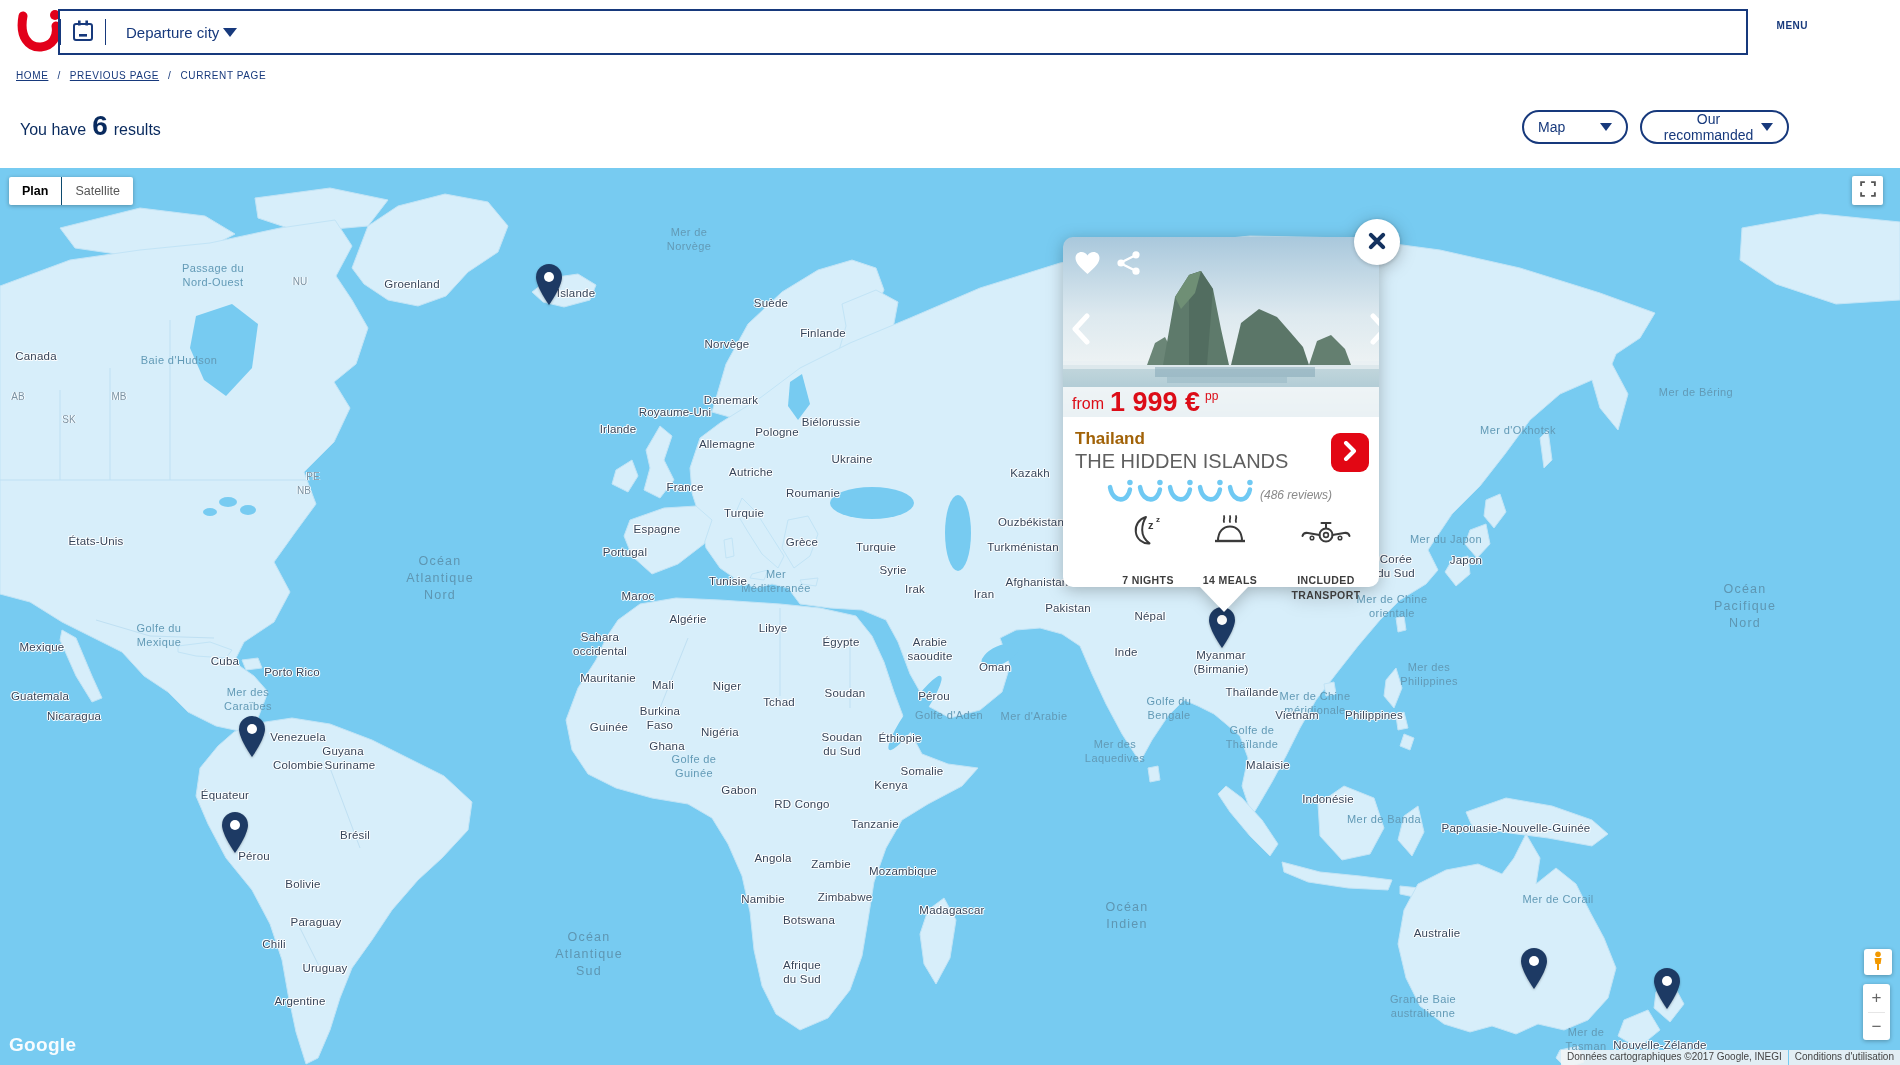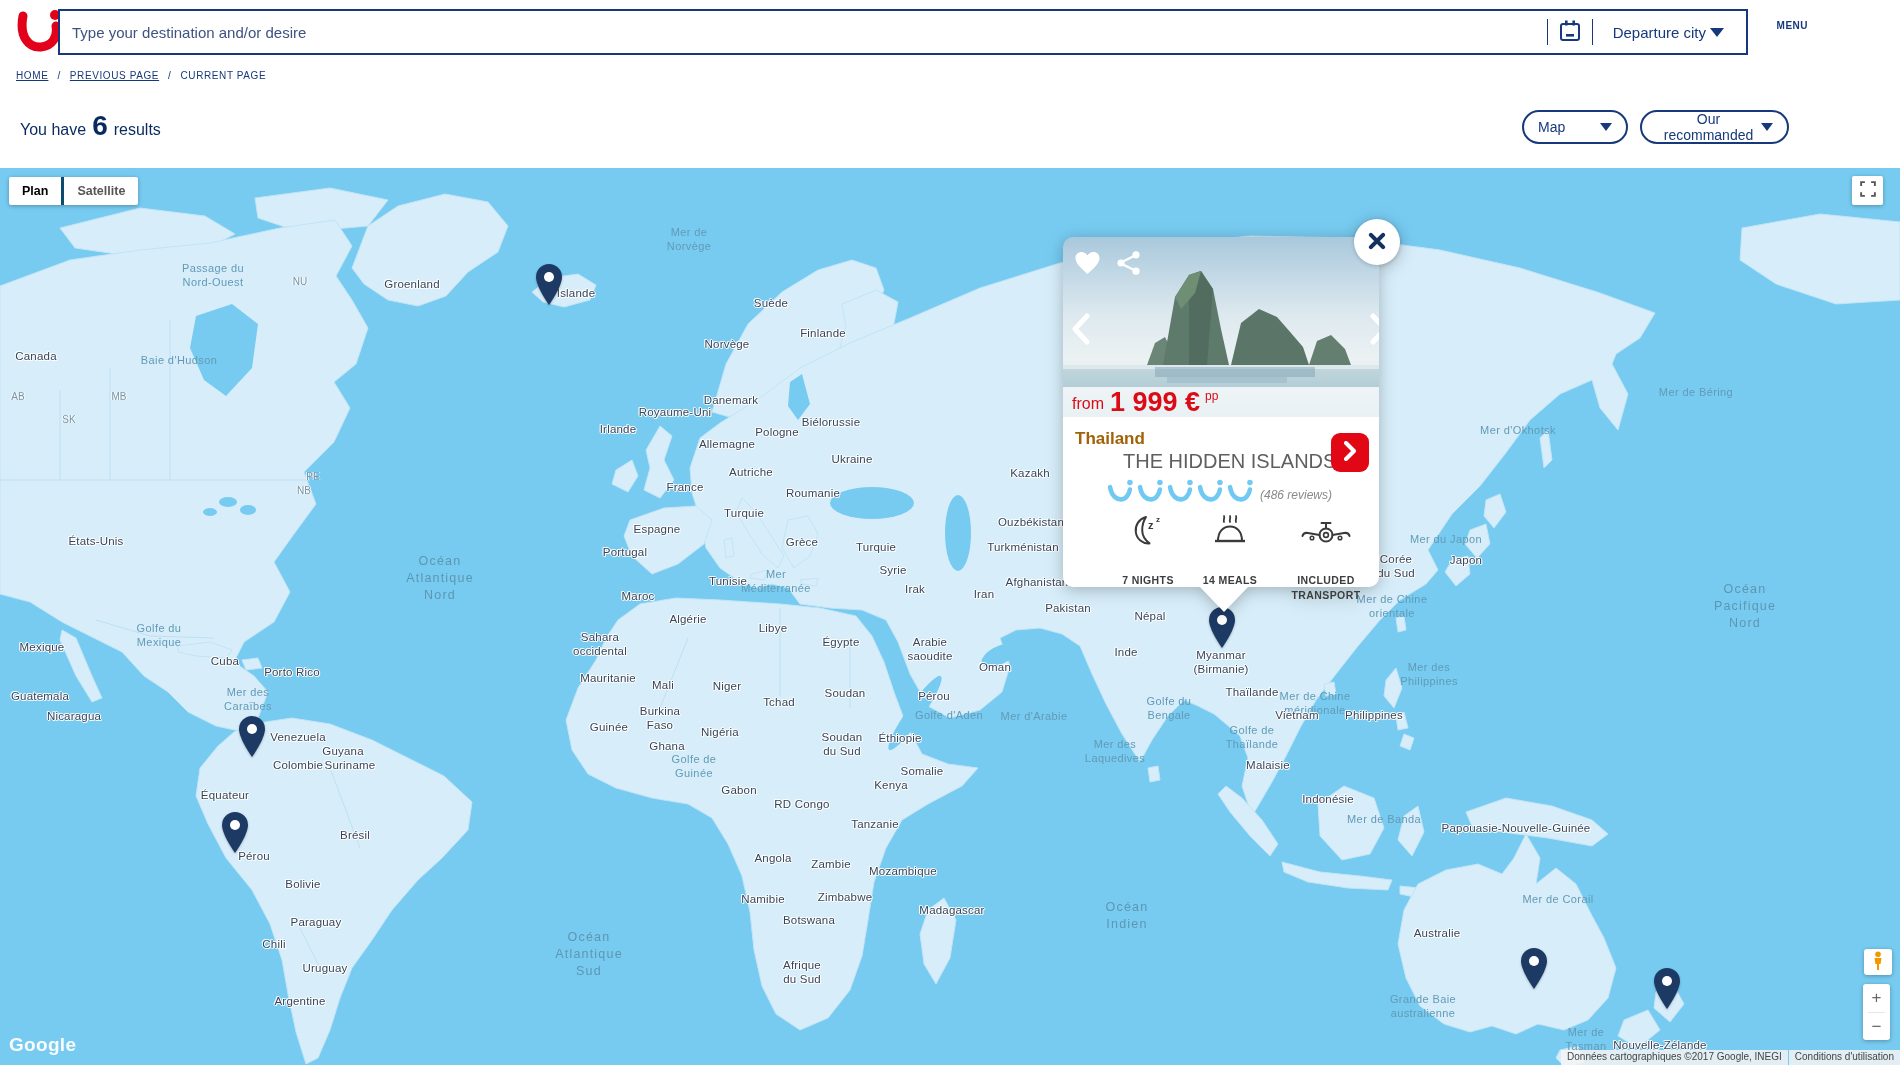--- a/index.html
+++ b/index.html
@@ -68,21 +68,21 @@
 
   .pin { position:absolute; transform:translate(-50%,-100%); z-index:6; cursor:pointer;
     filter:drop-shadow(0 1px 1px rgba(0,0,0,.25)); }
 
   
   .plan-ctl { position:absolute; left:9px; top:9px; height:28px; background:#fff; display:flex;
     align-items:stretch; border-radius:2px; box-shadow:0 1px 4px rgba(0,0,0,.3); z-index:8; }
   .plan-ctl button { border:none; background:none; font-size:12.5px; padding:0 13px; cursor:pointer;
     font-family:"Liberation Sans",sans-serif; }
   .plan-ctl .active-mode { color:#000; font-weight:bold; }
-  .plan-ctl .idle-mode { color:#565656; border-left:3px solid #0c4a6e;font-weight:bold; }
+  .plan-ctl .idle-mode { color:#565656; border-left:1px solid #0c4a6e; }
   .fullscreen-ctl { position:absolute; left:1852px; top:8px; width:31px; height:29px; background:#fff;
     border:none; border-radius:2px; box-shadow:0 1px 4px rgba(0,0,0,.3); cursor:pointer;
     display:flex; align-items:center; justify-content:center; z-index:8; }
   .pegman-ctl { position:absolute; left:1864px; top:781px; width:28px; height:26px; background:#fff;
     border:none; border-radius:3px; box-shadow:0 1px 4px rgba(0,0,0,.3); cursor:pointer;
     display:flex; align-items:center; justify-content:center; z-index:8; }
   .zoom-ctl { position:absolute; left:1863px; top:816px; width:27px; height:56px; background:#fff;
     border-radius:3px; box-shadow:0 1px 4px rgba(0,0,0,.3); display:flex; flex-direction:column;
     z-index:8; }
   .zoom-ctl button { flex:1; border:none; background:none; font-size:17px; color:#666;
@@ -111,21 +111,21 @@
   .price-strip { position:absolute; left:0; bottom:0; width:100%; height:30px;
     background:rgba(255,255,255,.78); display:flex; align-items:baseline; padding-left:9px;
     z-index:2; }
   .price-from { color:#dc0c17; font-size:16px; align-self:center; margin-top:3px; }
   .price-val { color:#dc0c17; font-size:27px; font-weight:bold; margin-left:6px; align-self:center; }
   .price-pp { color:#dc0c17; font-size:12px; margin-left:5px; align-self:flex-start; margin-top:2px; }
   .card-info { position:relative; width:316px; height:170px; background:#fff;
     border-radius:0 0 10px 10px; }
   .card-country { position:absolute; left:12px; top:12px; font-size:17px; font-weight:bold;
     color:#a16207; }
-  .card-title { position:absolute; left:12px; top:33px; font-size:20px; color:#5f5f5f;margin-left:48px; }
+  .card-title { position:absolute; left:12px; top:33px; font-size:20px; color:#5f5f5f; }
   .go-btn { position:absolute; left:268px; top:16px; width:38px; height:39px; background:#e20714;
     border:none; border-radius:9px; cursor:pointer; display:flex; align-items:center;
     justify-content:center; }
   .rating-row { position:absolute; left:44px; top:62px; display:flex; align-items:flex-end; gap:4px; }
   .reviews { position:absolute; left:197px; top:71px; font-size:12px; font-style:italic;
     color:#8a8a8a; }
   .amenities { position:absolute; left:44px; top:96px; display:flex; }
   .amenity { display:flex; flex-direction:column; align-items:center; }
   .amenity-1 { width:82px; }
   .amenity-2 { width:82px; }
@@ -144,21 +144,20 @@
 <body>
 
 <div class="header">
   <div class="logo">
     <svg width="46" height="46" viewBox="0 0 46 46">
       <path d="M7 9 C3 30 13 41 25 40 C36 39 42 30 40 19" fill="none" stroke="#e2001a" stroke-width="9" stroke-linecap="round"></path>
       <circle cx="39" cy="8" r="5" fill="#e2001a"></circle>
     </svg>
   </div>
   <div class="search-box">
-    <input type="text" value="" placeholder="Type your destination and/or desire" style="">
     <div class="sb-right">
       <span class="vdiv"></span>
       <button class="cal-btn">
         <span>
           <svg width="24" height="24" viewBox="0 0 24 24">
             <rect x="3" y="5" width="18" height="16" rx="2" fill="none" stroke="#17397c" stroke-width="2"></rect>
             <rect x="7" y="1.5" width="2.6" height="5" fill="#17397c"></rect>
             <rect x="14.4" y="1.5" width="2.6" height="5" fill="#17397c"></rect>
             <rect x="8" y="15" width="8" height="2.6" fill="#17397c"></rect>
           </svg>

